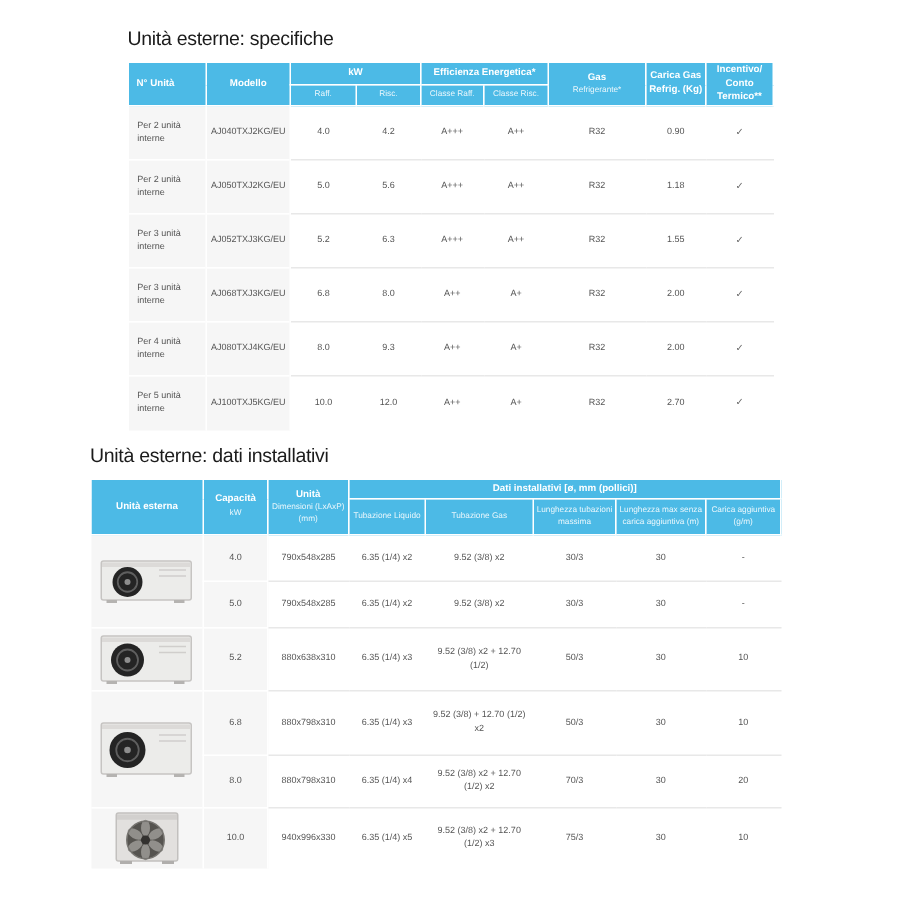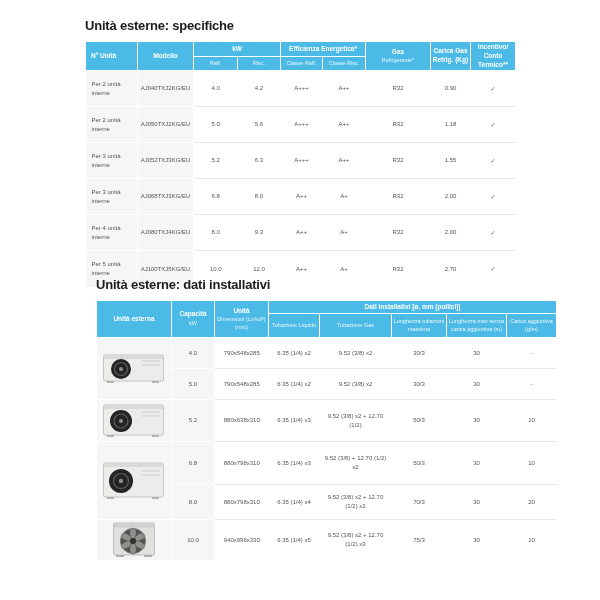--- a/index.html
+++ b/index.html
@@ -1,21 +1,21 @@
 <!DOCTYPE html>
 <html><head>
 <meta charset="utf-8">
 <style>
   html,body { margin:0; padding:0; background:#ffffff; }
   body { width:600px; height:600px; position:relative; overflow:hidden;
          font-family:"Liberation Sans", sans-serif; color:#444; }
   .sec { position:absolute; }
   #sec1 { left:85px; top:18px;  width:430px; }
-  #sec2 { left:60px; top:277px; width:460px;margin-left:36px; }
-  h2 { margin:0 0 8px 0; font-size:13px; font-weight:700; color:#1b1b1b; letter-spacing:-0.2px; }
+  #sec2 { left:60px; top:296px; width:460px; }
+  h2 { margin:0 0 8px 0; font-size:13px; font-weight:400; color:#1b1b1b; letter-spacing:-0.2px; }
 
   table { border-collapse:collapse; table-layout:fixed; width:100%; }
   thead th { background:#4cbae6; color:#ffffff; font-weight:700; font-size:6.5px;
              border:1px solid #ffffff; padding:1px 1px; text-align:center; vertical-align:middle; line-height:1.35; }
   thead th.subth, .subline { color:rgba(255,255,255,0.88); font-weight:400; font-size:5.5px; }
   .subline { display:block; margin-top:1px; }
   .boldline { display:block; font-weight:700; font-size:6.5px; }
 
   tbody td { font-size:6px; color:#555; text-align:center; vertical-align:middle;
              border-top:1px solid #e8e8e8; padding:2px 2px; line-height:1.5; word-wrap:break-word; }

